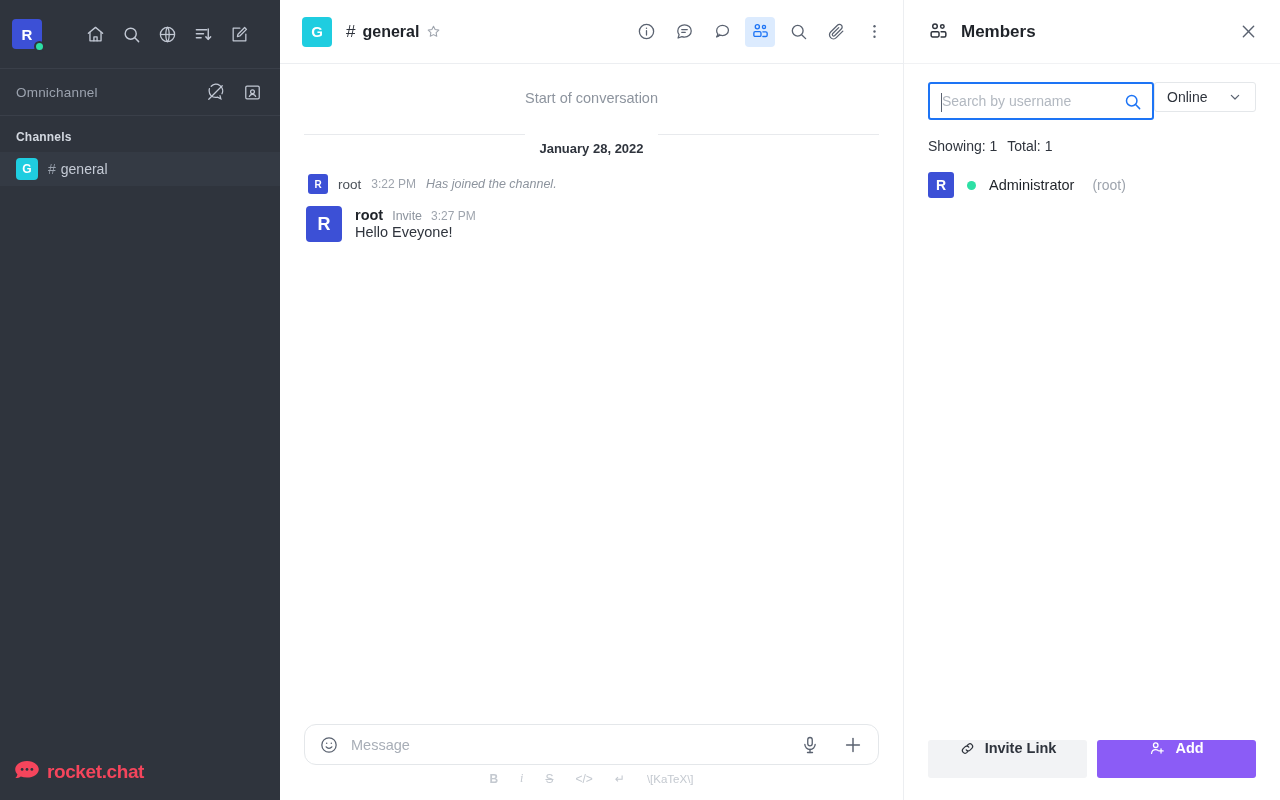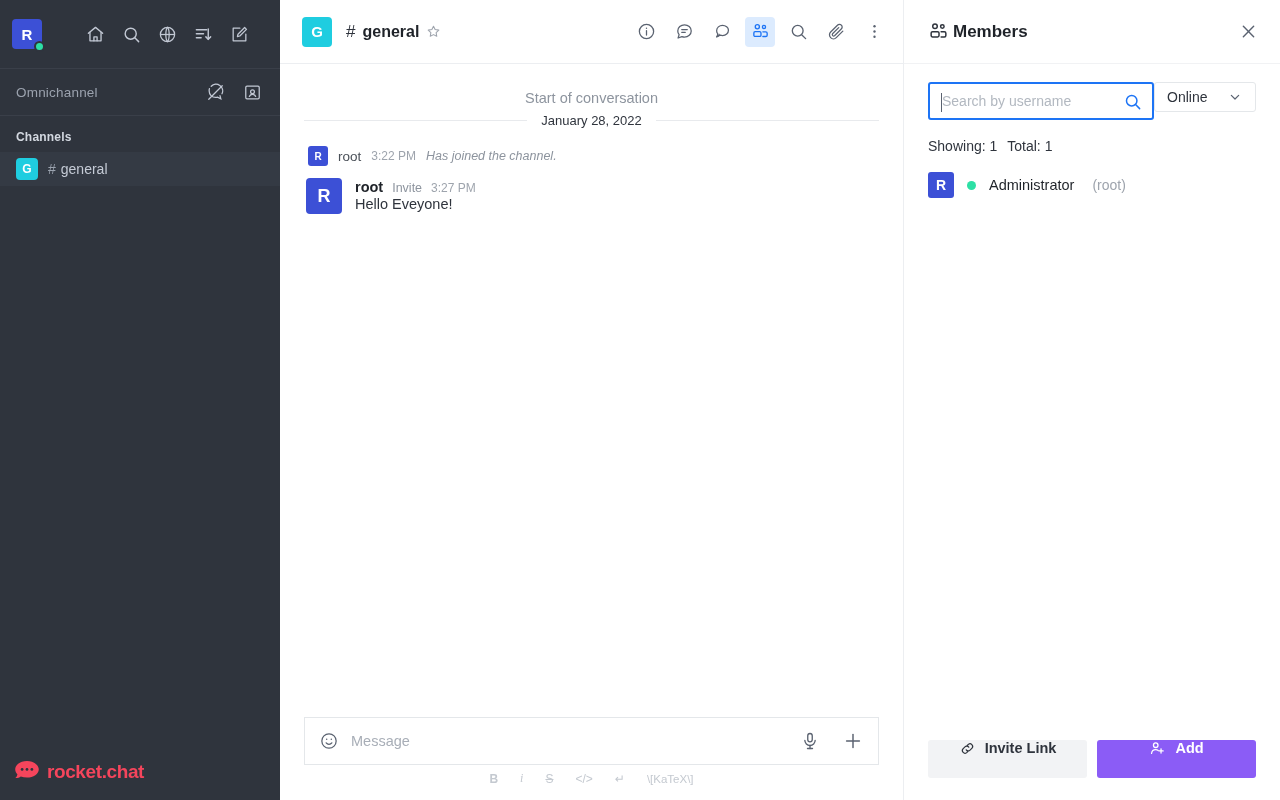--- a/index.html
+++ b/index.html
@@ -105,21 +105,21 @@
     display: flex; align-items: center; justify-content: center;
     color: #5a6270; cursor: pointer;
   }
   .hdr-btn.active { background: #dcebfe; color: #1d74f5; }
 
   .msg-region { flex: 1 1 auto; display: flex; flex-direction: column; position: relative; min-height: 0; }
   .msg-list { flex: 1 1 auto; padding: 26px 24px 0 24px; overflow: hidden; }
   .start-conv { text-align: center; color: #8d949e; font-size: 14.5px; margin-bottom: 7px; }
   .date-divider { display: flex; align-items: center; gap: 14px; margin-bottom: 18px; }
   .date-divider .line { flex: 1 1 auto; height: 1px; background: #e8eaed; }
-  .date-divider .label { color: #2f343d; font-size: 13px; font-weight: 400; }
+  .date-divider .label { color: #2f343d; font-size: 13px; font-weight: 700; margin-top: 28px; }
 
   .sys-msg { display: flex; align-items: center; gap: 10px; padding: 0 0 6px 4px; }
   .sys-avatar {
     width: 20px; height: 20px; border-radius: 3px;
     background: #3c50d6; color: #fff; font-size: 10px; font-weight: 700;
     display: flex; align-items: center; justify-content: center; flex: 0 0 20px;
   }
   .sys-user { color: #4a5058; font-size: 13.5px; }
   .sys-time { color: #9ea4ad; font-size: 12px; }
   .sys-text { color: #8d949e; font-size: 12.5px; font-style: italic; }
@@ -133,22 +133,22 @@
   .msg-body { display: flex; flex-direction: column; gap: 1px; padding-top: 1px; }
   .msg-meta { display: flex; align-items: baseline; gap: 9px; }
   .msg-user { color: #1f2329; font-size: 14.5px; font-weight: 700; }
   .msg-role { color: #8d949e; font-size: 12.5px; }
   .msg-time { color: #9ea4ad; font-size: 12px; }
   .msg-text { color: #2f343d; font-size: 14.5px; }
 
   
   .composer-wrap { padding: 0 24px 6px 24px; }
   .composer {
-    border: 1px solid #e4e7ea; border-radius: 0;
-    height: 48px; display: flex; align-items: center;
+    border: 1px solid #e4e7ea; border-radius: 12px;
+    height: 41px; display: flex; align-items: center;
     padding: 0 14px 0 14px; background: #fff;
   }
   .comp-emoji { color: #5a6270; display: flex; cursor: pointer; margin-right: 12px; }
   .comp-input {
     flex: 1 1 auto; border: none; outline: none; font-size: 14.5px;
     color: #2f343d; font-family: "Liberation Sans", sans-serif; background: transparent;
   }
   .comp-input::placeholder { color: #a8aeb7; }
   .comp-right { display: flex; align-items: center; gap: 22px; color: #5a6270; }
   .comp-right div { cursor: pointer; display: flex; }
@@ -165,21 +165,21 @@
   
   .panel {
     width: 377px; flex: 0 0 377px; height: 800px;
     background: #fff; border-left: 1px solid #eceef1;
     display: flex; flex-direction: column;
   }
   .panel-header {
     height: 64px; flex: 0 0 64px; display: flex; align-items: center;
     padding: 0 22px 0 24px; border-bottom: 1px solid #f1f2f4;
   }
-  .panel-title-wrap { display: flex; align-items: center; gap: 4px; }
+  .panel-title-wrap { display: flex; align-items: center; gap: 12px; }
   .panel-title { font-size: 17px; font-weight: 700; color: #1f2329; }
   .panel-close { margin-left: auto; color: #5a6270; cursor: pointer; display: flex; }
   .panel-icon { color: #2f343d; display: flex; }
 
   .panel-controls { display: flex; gap: 0; padding: 18px 24px 0 24px; }
   .search-box {
     flex: 1 1 auto; height: 38px; border: 2px solid #1d74f5; border-radius: 3px;
     display: flex; align-items: center; padding: 0 10px 0 12px; position: relative;
   }
   .search-box input {

